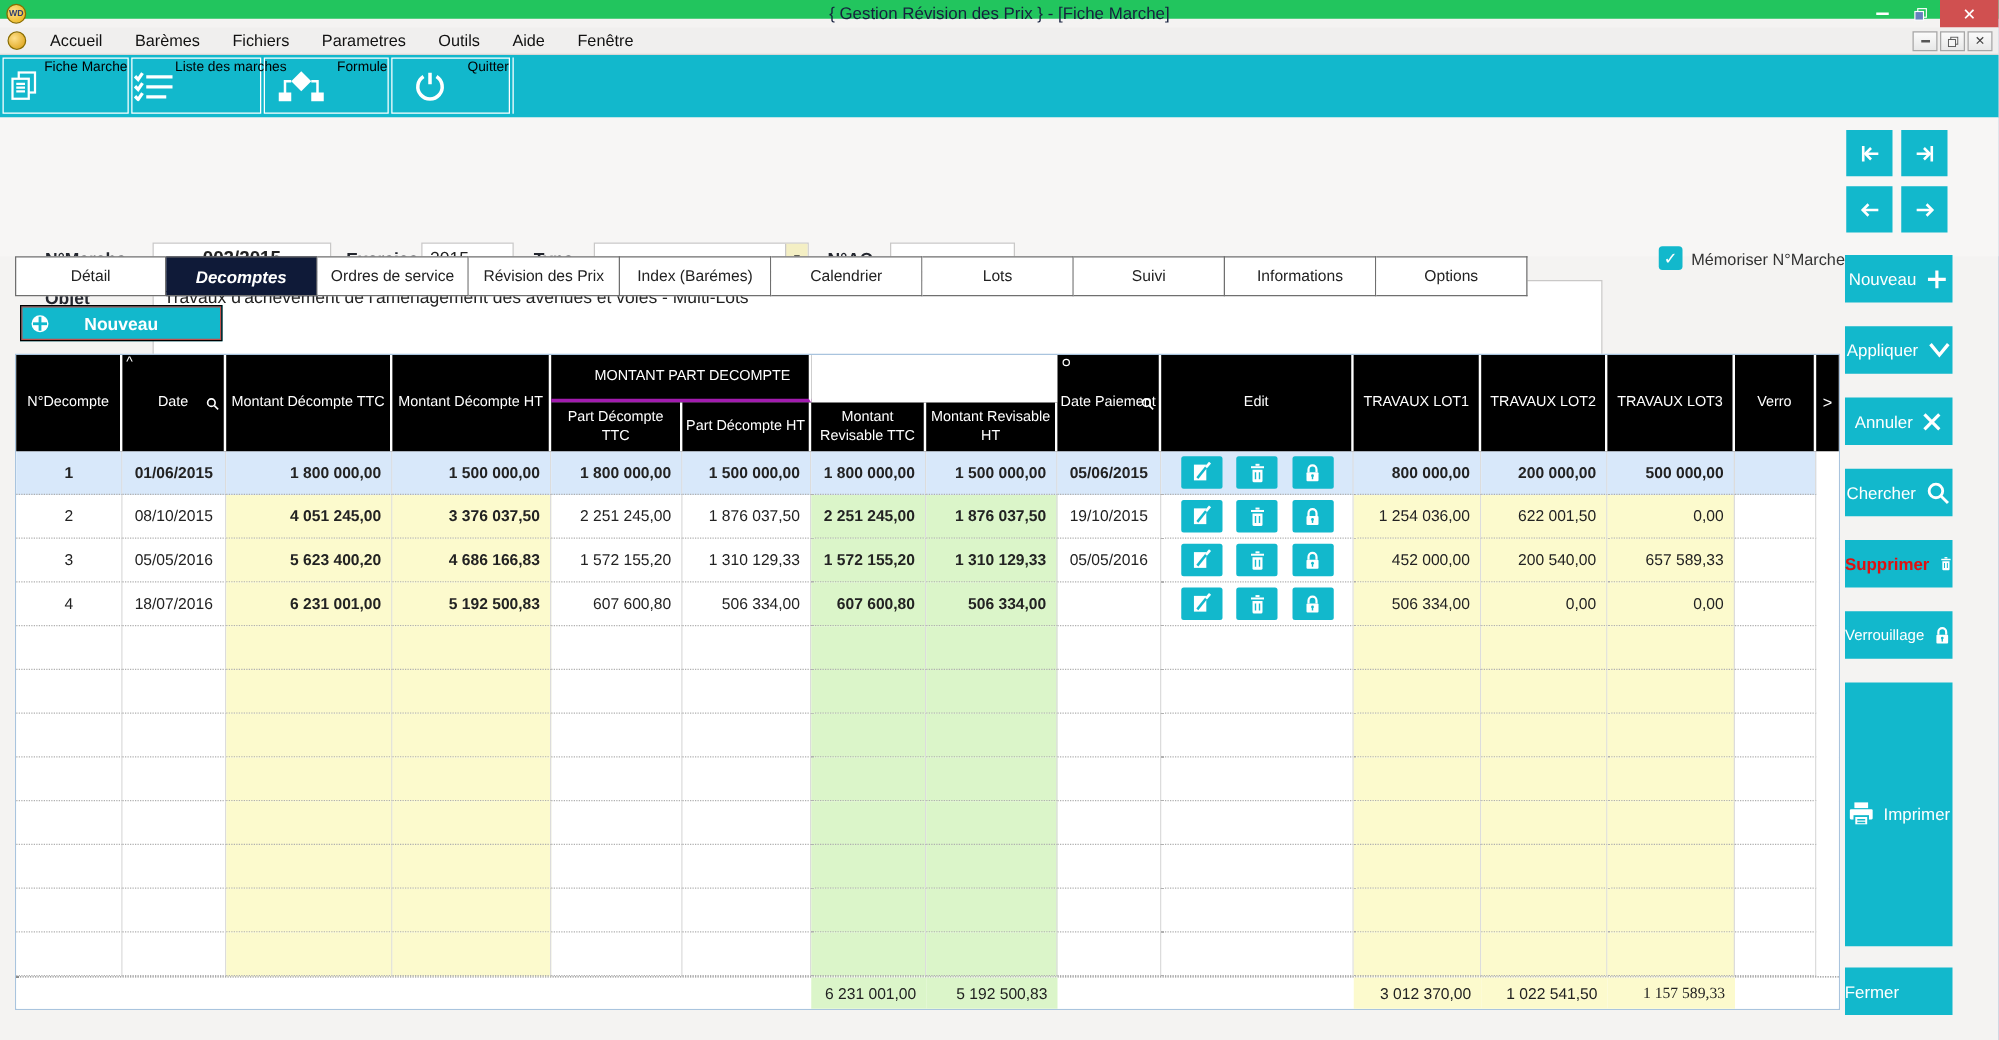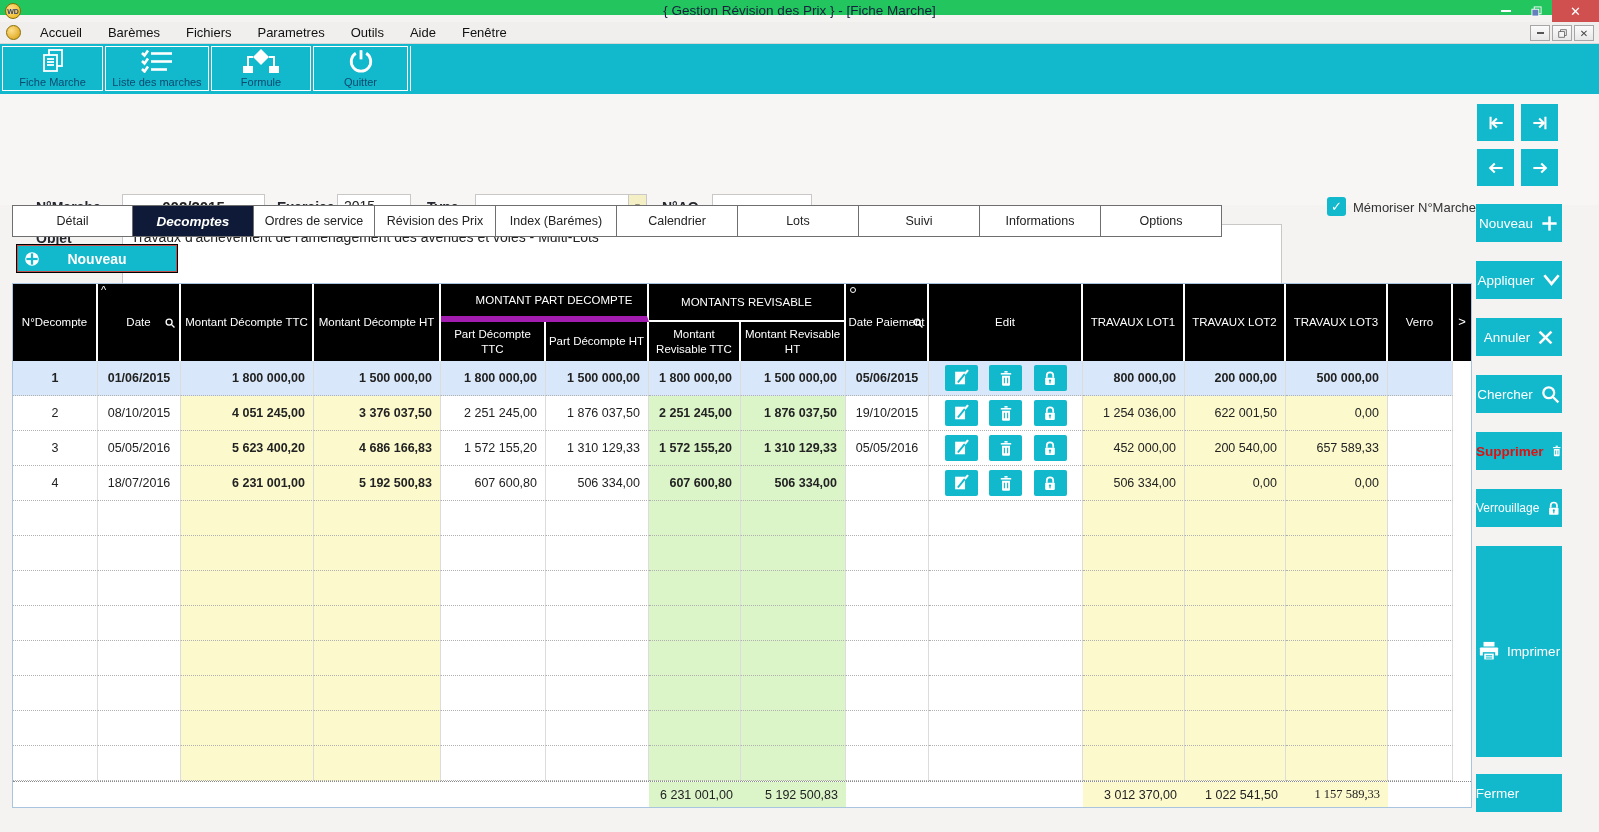--- a/index.html
+++ b/index.html
@@ -18,21 +18,21 @@
   
   .menubar{position:absolute;top:22px;left:0;right:0;height:22px;background:#F0EFEE;border-bottom:1px solid #D8D7D6;display:flex;align-items:center;padding-left:4px;box-sizing:border-box;}
   .menu-badge{width:15px;height:15px;border-radius:50%;background:radial-gradient(circle at 35% 35%,#FFE08A,#D89B0B);border:1px solid #8A6D00;margin:0 6px 0 2px;box-sizing:border-box;}
   .menu-item{padding:0 13px;font-size:13px;color:#111;cursor:default;}
   .mdi-ctrls{position:absolute;right:5px;top:3px;display:flex;gap:2px;}
   .mdibtn{width:20px;height:16px;border:1px solid #A6A6A6;background:linear-gradient(#FBFBFB,#E8E8E8);color:#444;font-size:10px;display:flex;align-items:center;justify-content:center;cursor:pointer;padding:0;}
   .mdimin{display:block;width:7px;height:2px;background:#555;}
 
   
   .toolbar{position:absolute;top:44px;left:0;right:0;height:50px;background:#12B8CC;}
-  .tbtn{position:absolute;top:2px;height:45px;border:1px solid #fff;background:transparent;color:#0c4a6e;cursor:pointer;padding:0;display:flex;flex-direction:column;justify-content:space-between;box-sizing:border-box;}
+  .tbtn{position:absolute;top:2px;height:45px;border:1px solid #fff;background:transparent;color:#000000;cursor:pointer;padding:0;display:flex;flex-direction:row;justify-content:space-between;box-sizing:border-box;}
   .tbtn .ticon{flex:1;display:flex;align-items:center;justify-content:center;}
   .tbtn .tlabel{font-size:11px;line-height:14px;padding-bottom:1px;white-space:nowrap;}
   #tb1{left:2px;width:101px;} #tb2{left:105px;width:104px;} #tb3{left:211px;width:100px;} #tb4{left:313px;width:95px;}
   .tool-divider{position:absolute;left:410px;top:2px;height:45px;width:1px;background:#fff;}
 
   
   .formarea{position:absolute;top:94px;left:0;right:0;height:111px;background:#F7F6F5;}
   .flabel{position:absolute;font-weight:700;font-size:14px;color:#23262E;white-space:nowrap;}
   .finput{position:absolute;height:24px;border:1px solid #C9C8C7;background:#fff;font-size:14px;color:#222;box-sizing:border-box;padding:0 6px;font-family:inherit;}
   #inp-marche{left:122px;top:100px;width:143px;font-weight:700;text-align:center;font-size:15px;}
@@ -60,21 +60,21 @@
   .btn-nouveau{position:absolute;left:16px;top:244px;width:162px;height:29px;background:#12B8CC;border:1px solid #000;box-shadow:inset 0 0 0 1px #C0504D;color:#fff;font-weight:700;font-size:14px;display:flex;align-items:center;justify-content:center;cursor:pointer;font-family:inherit;}
   .btn-nouveau .nicon{position:absolute;left:7px;top:6px;}
 
   
   .tbl{position:absolute;left:12px;top:283px;width:1458px;border:1px solid #A9C4DE;background:#fff;
        --cols:85px 83px 133px 127px 105px 103px 92px 105px 83px 154px 102px 101px 102px 65px 18px;}
   .thead{display:grid;grid-template-columns:var(--cols);grid-template-rows:38px 39px;background:#fff;}
   .hcell{background:#000;color:#fff;font-size:11.5px;line-height:1.25;display:flex;align-items:center;justify-content:center;text-align:center;border-right:2px solid #fff;box-sizing:border-box;position:relative;padding:0 2px;cursor:pointer;}
   .h-span{grid-row:1/3;}
   .h-num{grid-column:1}.h-date{grid-column:2}.h-mttc{grid-column:3}.h-mht{grid-column:4}
-  .h-gpart{grid-column:5/7;grid-row:1;border-bottom:6px solid #a21caf;padding-left:22px;}
+  .h-gpart{grid-column:5/7;grid-row:1;border-bottom:3px solid #a21caf;padding-left:22px;}
   .h-pttc{grid-column:5;grid-row:2}.h-pht{grid-column:6;grid-row:2}
   .h-grev{grid-column:7/9;grid-row:1;border-bottom:2px solid #fff;}
   .h-rttc{grid-column:7;grid-row:2}.h-rht{grid-column:8;grid-row:2}
   .h-paiement{grid-column:9}.h-edit{grid-column:10}.h-lot1{grid-column:11}.h-lot2{grid-column:12}.h-lot3{grid-column:13}.h-verro{grid-column:14}
   .h-arrow{grid-column:15;grid-row:1/3;border-right:none;font-size:13px;}
   .sort-caret{position:absolute;left:3px;top:0;font-size:11px;color:#fff;}
   .dot-mark{position:absolute;left:4px;top:3px;width:4px;height:4px;border:1px solid #fff;border-radius:50%;}
   .hsearch{position:absolute;right:3px;top:50%;margin-top:-6px;}
 
   .trow{display:grid;grid-template-columns:var(--cols);height:35px;background:#fff;}
@@ -280,21 +280,20 @@
         <span class="hsearch"><svg width="12" height="12" viewBox="0 0 20 20" fill="none" stroke="#fff" stroke-width="2.2">
               <circle cx="8.5" cy="8.5" r="5"></circle>
               <line x1="12.5" y1="12.5" x2="17.5" y2="17.5"></line>
             </svg></span>
       </div>
       <div class="hcell h-span h-mttc">Montant Décompte TTC</div>
       <div class="hcell h-span h-mht">Montant Décompte HT</div>
       <div class="hcell h-gpart">MONTANT PART DECOMPTE</div>
       <div class="hcell h-pttc">Part Décompte TTC</div>
       <div class="hcell h-pht">Part Décompte HT</div>
-      <div class="hcell h-grev">MONTANTS REVISABLE</div>
       <div class="hcell h-rttc">Montant Revisable TTC</div>
       <div class="hcell h-rht">Montant Revisable HT</div>
       <div class="hcell h-span h-paiement">
         <span class="dot-mark"></span>
         <span>Date Paiement</span>
         <span class="hsearch"><svg width="12" height="12" viewBox="0 0 20 20" fill="none" stroke="#fff" stroke-width="2.2">
               <circle cx="8.5" cy="8.5" r="5"></circle>
               <line x1="12.5" y1="12.5" x2="17.5" y2="17.5"></line>
             </svg></span>
       </div>

